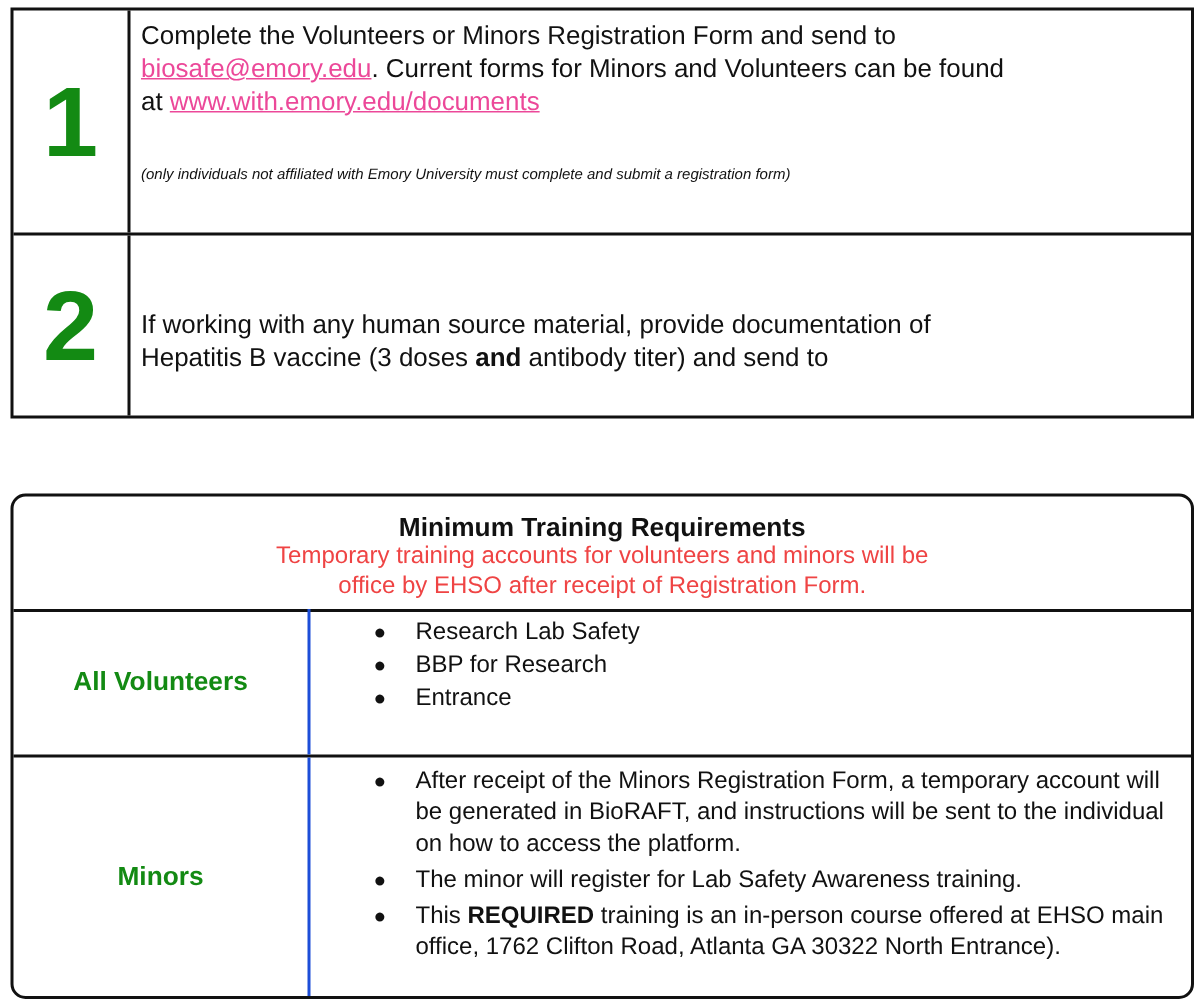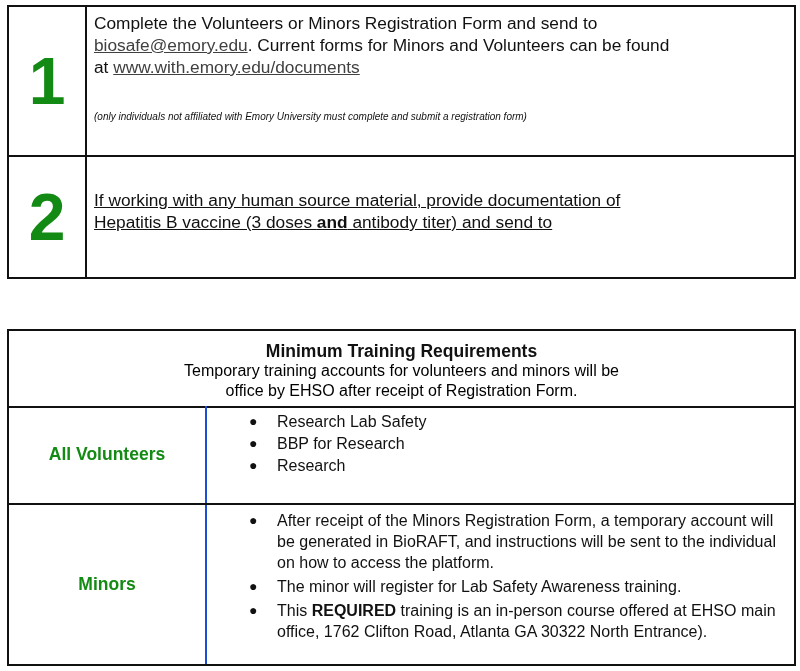--- a/index.html
+++ b/index.html
@@ -1,35 +1,35 @@
 <!DOCTYPE html>
 <html><head>
 <meta charset="utf-8">
 <style>
   html, body { margin: 0; padding: 0; background: #ffffff; }
   body { width: 800px; height: 671px; position: relative; overflow: hidden;
          font-family: "Liberation Sans", sans-serif; color: #111; }
-  a.link { color: #404040; text-decoration: underline; text-align: right; }
+  a.link { color: #ec4899; text-decoration: underline; text-align: right; }
   .tbl { position: absolute; border: 2px solid #111; box-sizing: border-box; background: #fff; }
   #steps { left: 7px; top: 5px; width: 789px; height: 274px; }
   .step-row { position: absolute; left: 0; right: 0; box-sizing: border-box; }
   #step1 { top: 0; height: 150px; border-bottom: 2px solid #111; }
   #step2 { top: 150px; height: 120px; }
   .num-cell { position: absolute; left: 0; top: 0; bottom: 0; width: 76px; border-right: 2px solid #111;
               display: flex; align-items: center; justify-content: center; }
   .num { color: #138a13; font-weight: bold; font-size: 66px; line-height: 1; }
   .text-cell { position: absolute; left: 85px; right: 10px; top: 0; bottom: 0; font-size: 17.3px; line-height: 22px; }
   #step1 .text-cell { padding-top: 5px; }
-  #step2 .text-cell { padding-top: 32px; text-decoration: underline; }
+  #step2 .text-cell { padding-top: 48px; }
   .note { font-style: italic; font-size: 10px; line-height: 22px; margin-top: 28px; }
 
-  #training { left: 7px; top: 329px; width: 789px; height: 337px; }
+  #training { left: 7px; top: 329px; width: 789px; height: 337px; border-radius: 10px; }
   .th { position: absolute; left: 0; right: 0; top: 0; height: 75px; border-bottom: 2px solid #111; text-align: center; }
   .th-title { font-weight: bold; font-size: 17.5px; margin-top: 10px; line-height: 20px; }
-  .th-sub { color: #000000; font-size: 16px; line-height: 20px; }
+  .th-sub { color: #ef4444; font-size: 16px; line-height: 20px; }
   .tr { position: absolute; left: 0; right: 0; box-sizing: border-box; }
   #row-vol { top: 75px; height: 99px; border-bottom: 2px solid #111; }
   #row-min { top: 174px; height: 159px; }
   .lab { position: absolute; left: 0; top: 0; bottom: 0; width: 196px; border-right: 2px solid #1d4ed8;
          display: flex; align-items: center; justify-content: center;
          color: #138a13; font-weight: bold; font-size: 17.5px; }
   .cell { position: absolute; left: 198px; right: 4px; top: 0; bottom: 0; font-size: 16px; line-height: 21px; }
   ul { margin: 0; padding: 0; list-style: none; }
   li { position: relative; padding-left: 70px; }
   li .bullet { position: absolute; left: 42px; top: 0; font-size: 14px; }
@@ -72,21 +72,21 @@
     <div class="th-sub">Temporary training accounts for volunteers and minors will be</div>
     <div class="th-sub">office by EHSO after receipt of Registration Form.</div>
   </div>
 
   <div class="tr" id="row-vol">
     <div class="lab">All Volunteers</div>
     <div class="cell">
       <ul>
         <li><span class="bullet">●</span><span>Research Lab Safety</span></li>
         <li><span class="bullet">●</span><span>BBP for Research</span></li>
-        <li><span class="bullet">●</span><span>Research</span></li>
+        <li><span class="bullet">●</span><span>Entrance</span></li>
       </ul>
     </div>
   </div>
 
   <div class="tr" id="row-min">
     <div class="lab">Minors</div>
     <div class="cell">
       <ul>
         <li><span class="bullet">●</span><span>After receipt of the Minors Registration Form, a temporary account will be generated in BioRAFT, and instructions will be sent to the individual on how to access the platform.</span></li>
         <li><span class="bullet">●</span><span>The minor will register for Lab Safety Awareness training.</span></li>

